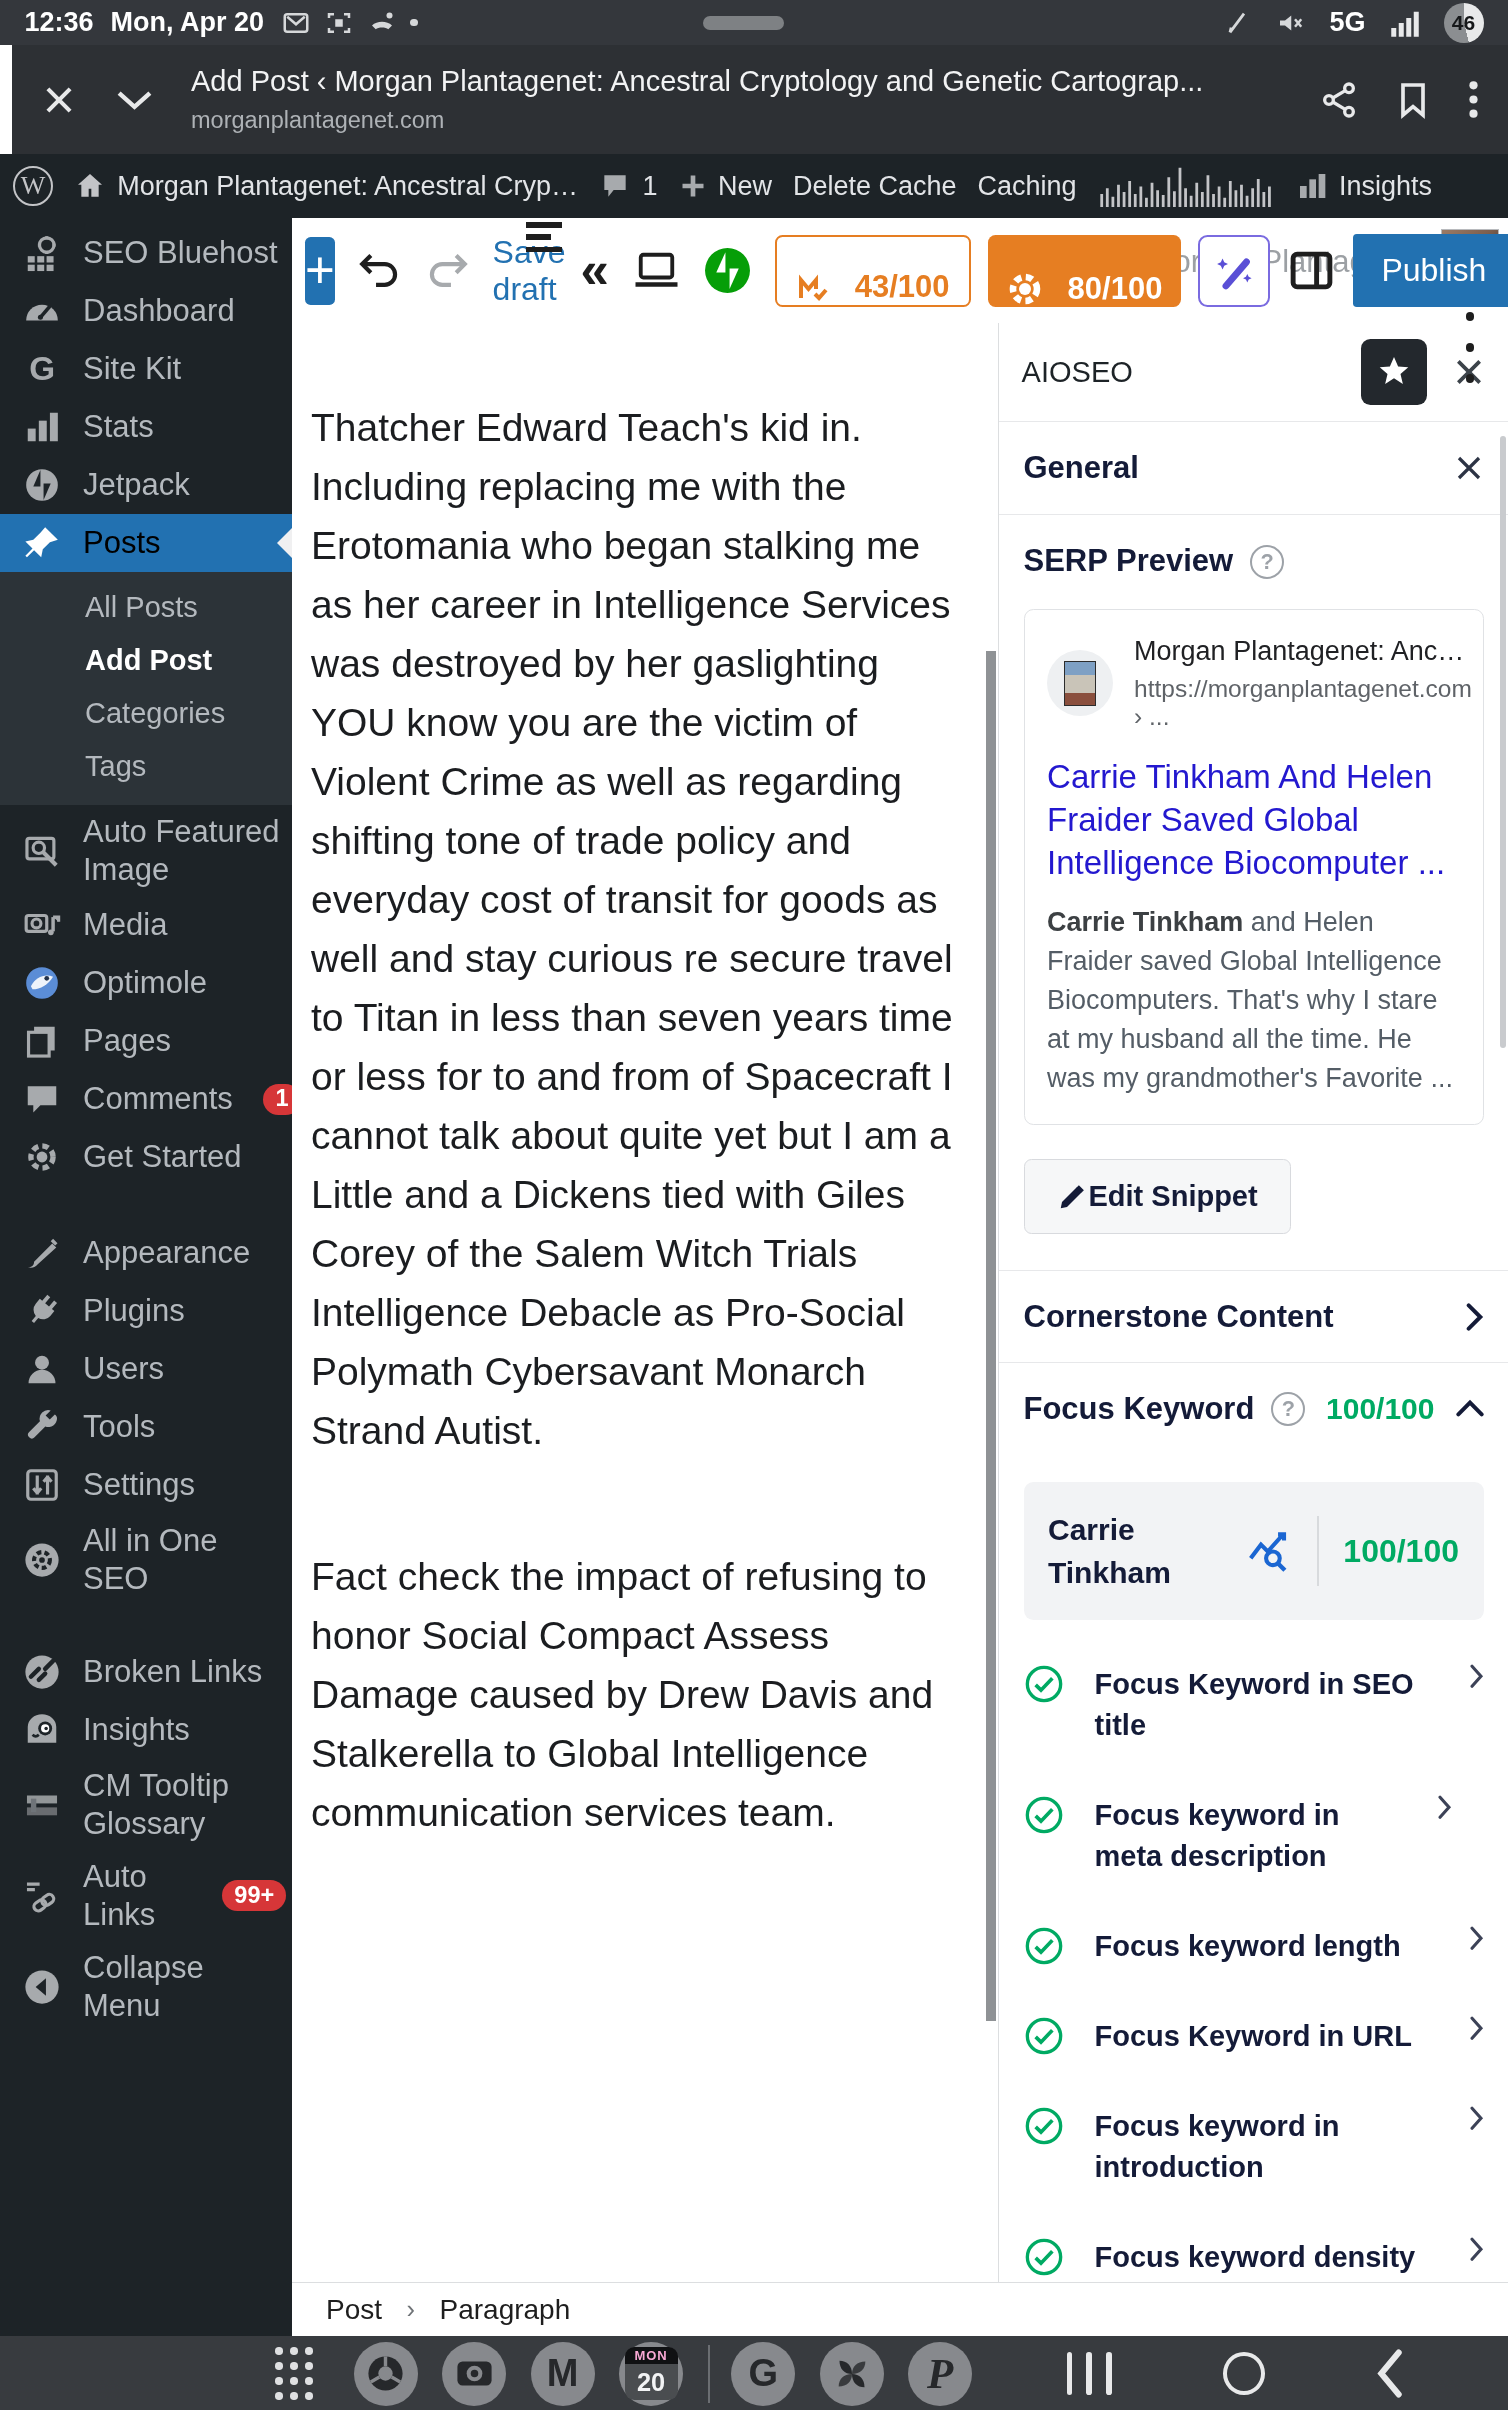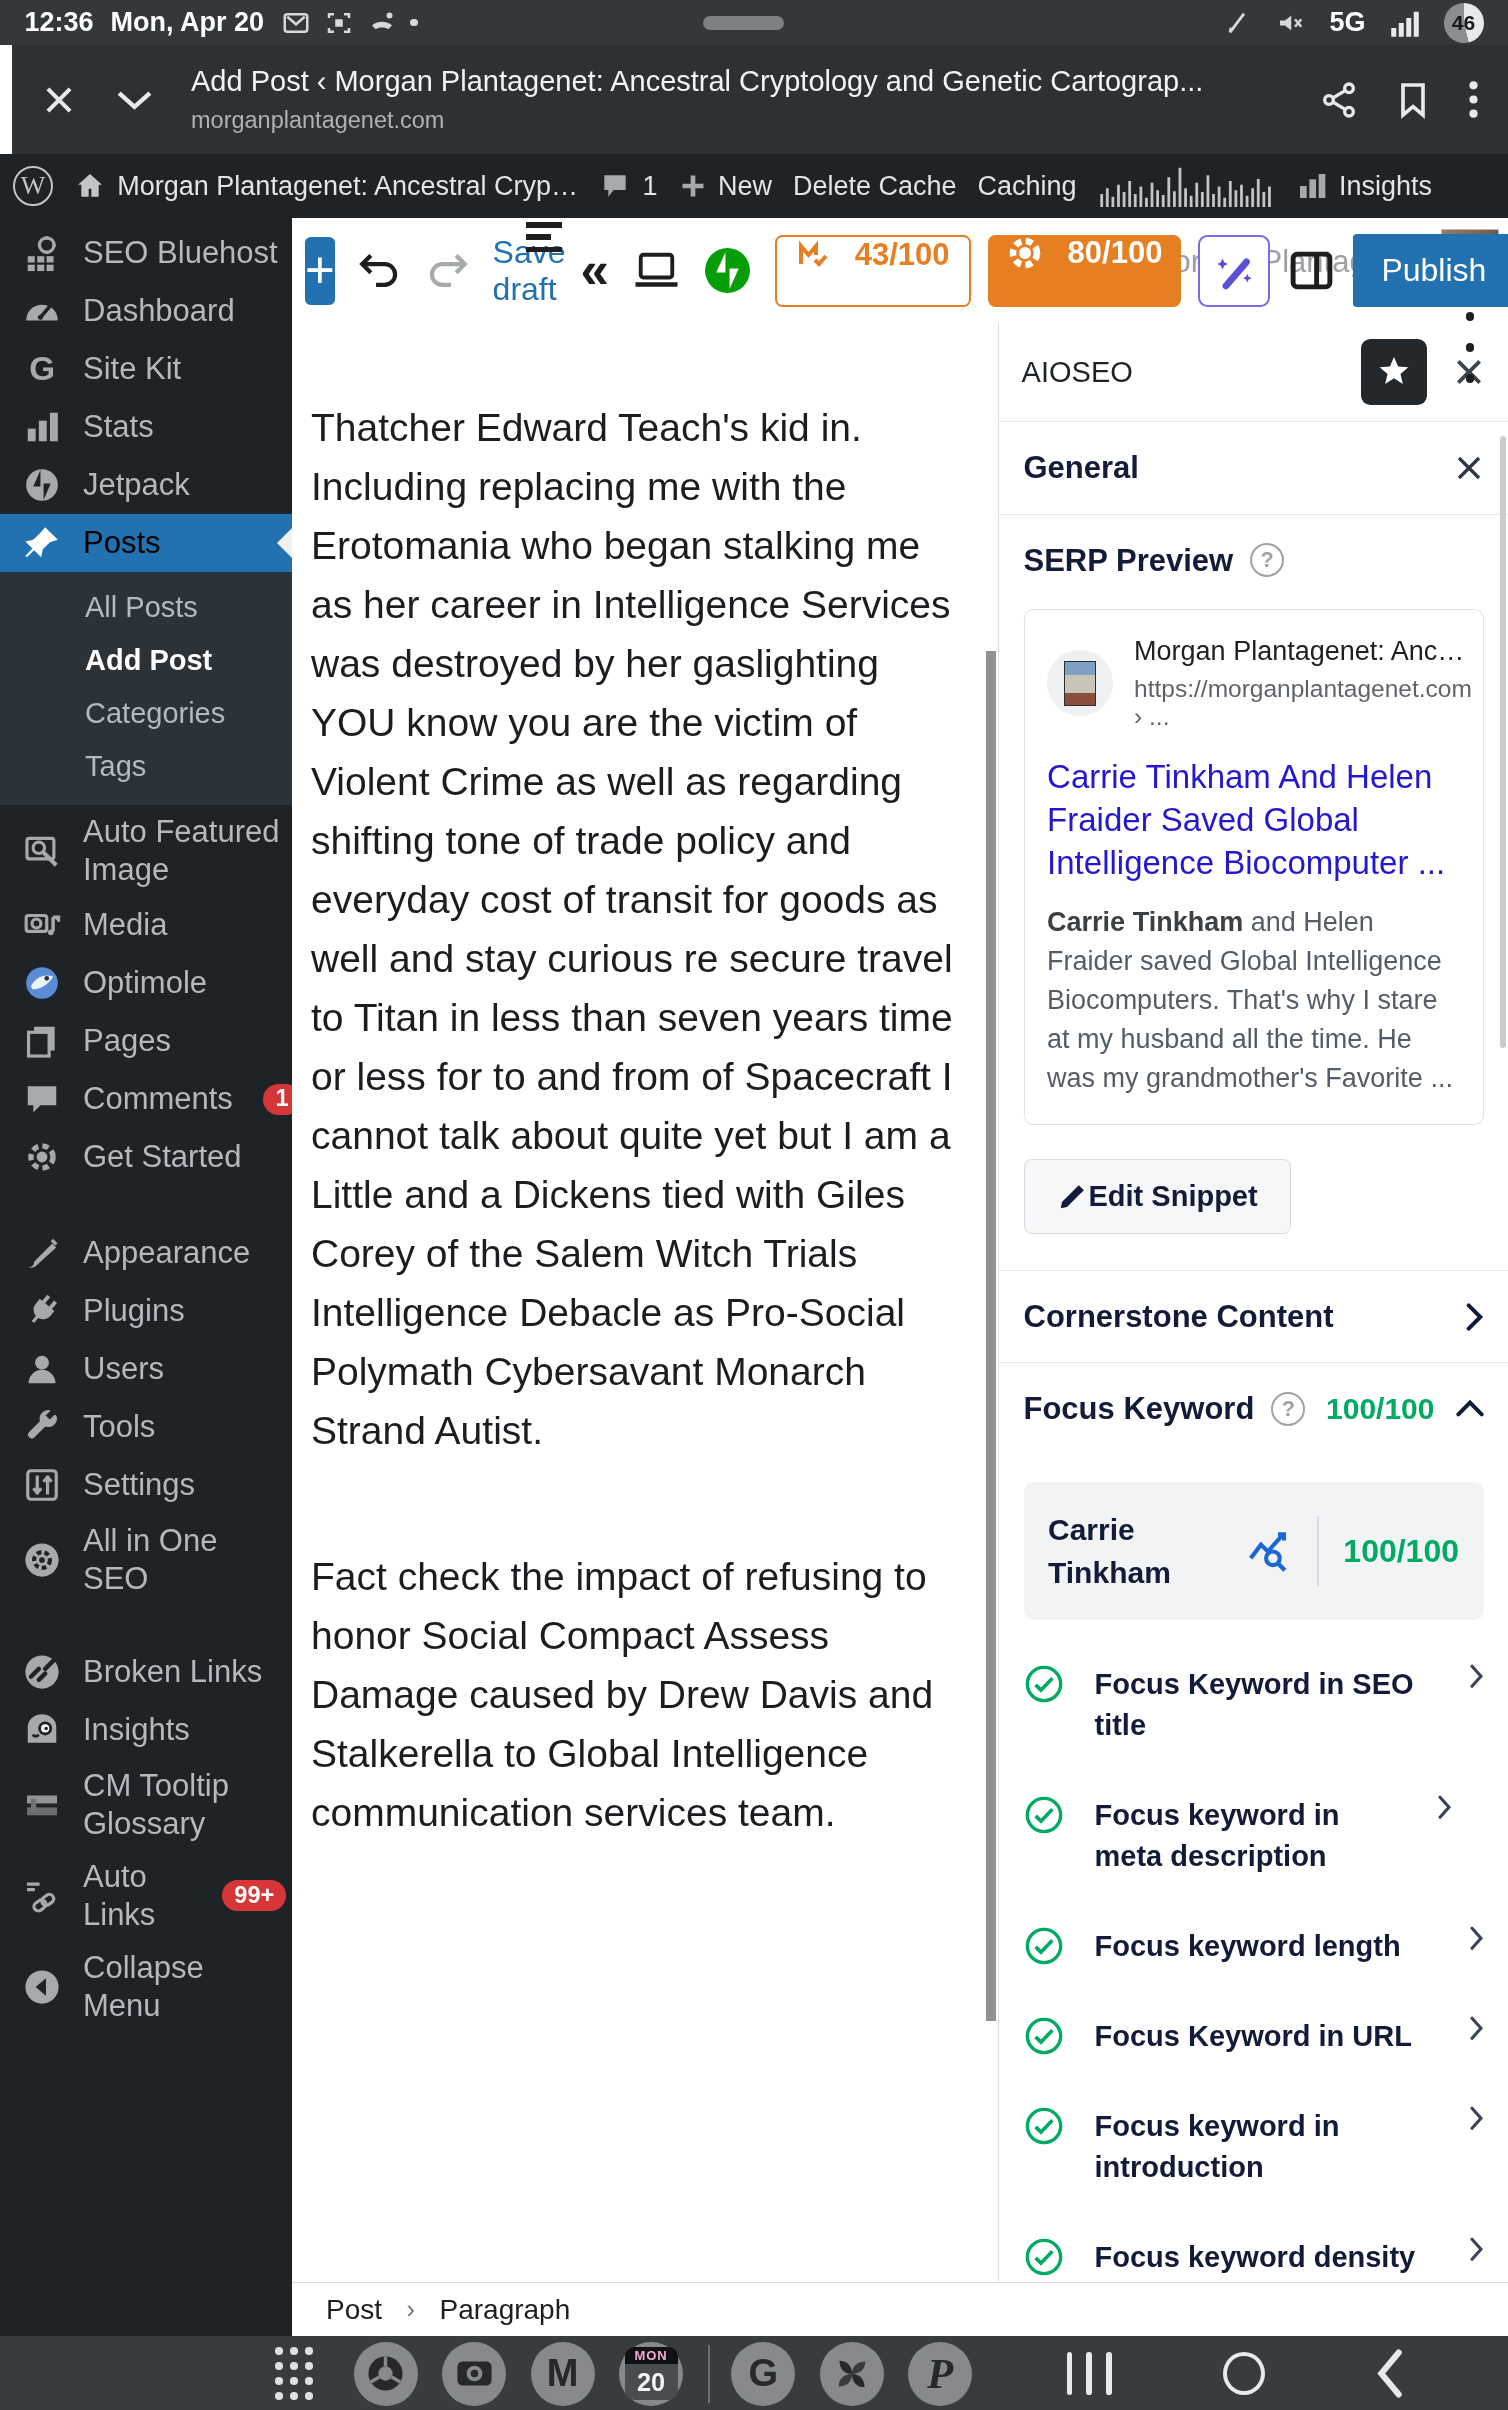--- a/index.html
+++ b/index.html
@@ -57,21 +57,21 @@
   .avatar{position:absolute;right:9.4px;top:11.3px;width:58px;height:58px;border:1.9px solid #b8babd;box-sizing:border-box;
       background:linear-gradient(140deg,#9b7b66 0%,#7d5f4e 40%,#433731 75%,#23201e 100%);z-index:1;}
   .tb-right{margin-left:auto;display:flex;align-items:center;gap:17px;position:relative;z-index:1;}
   .add-block-btn{width:68px;height:68px;background:#2271b1;border-radius:5.6px;color:#fff;font-size:51px;
       display:flex;align-items:center;justify-content:center;line-height:1;}
   .save-wrap{position:relative;color:#2271b1;font-size:32px;}
   .listview-overlay{position:absolute;left:46%;top:-11.3px;display:flex;flex-direction:column;gap:6.6px;}
   .listview-overlay i{display:block;width:36px;height:5.6px;background:#1e1e1e;}
   .listview-overlay i:nth-child(2){width:24.5px;}
   .dbl-chev{font-size:51px;font-weight:bold;color:#1e1e1e;line-height:1;margin-left:-7.5px;}
-  .score{display:flex;align-items:flex-start;gap:25px;font-weight:bold;font-size:31px;border-radius:7.5px;height:72px;
+  .score{display:flex;align-items:flex-end;gap:25px;font-weight:bold;font-size:31px;border-radius:7.5px;height:72px;
       padding:0 19px;box-sizing:border-box;background:#fff;}
   .score.outline{border:2.8px solid #e67e22;color:#e67e22;}
   .score.filled{background:#e67e22;color:#fff;}
   .wand-btn{width:72px;height:72px;border:2.8px solid #7a6be0;border-radius:9.4px;background:#fff;
       display:flex;align-items:center;justify-content:center;box-sizing:border-box;}
   .publish-btn{background:#2271b1;color:#fff;font-size:32px;padding:0 28px;height:73px;display:flex;
       align-items:center;border-radius:3.8px;}
   .kebab-float{position:absolute;right:34px;top:94px;z-index:3;display:flex;flex-direction:column;gap:22.6px;}
   .kebab-float i{width:8.5px;height:8.5px;border-radius:50%;background:#1e1e1e;}
 
@@ -86,21 +86,21 @@
       box-sizing:border-box;color:#141b38;overflow:hidden;}
   .panel-scroll{position:absolute;right:1.9px;top:113px;width:6.6px;height:612px;background:#c9cbce;border-radius:3.8px;}
   .p-head{display:flex;align-items:center;padding:0 22.6px;height:98px;border-bottom:0.9px solid #e7e8ea;}
   .p-head .t{font-size:29px;color:#1d2327;flex:1;}
   .star-btn{width:66px;height:66px;background:#23282d;border-radius:9.4px;display:flex;align-items:center;
       justify-content:center;margin-right:26px;}
   .sec-row{display:flex;align-items:center;padding:0 24.5px;height:92px;border-bottom:0.9px solid #e7e8ea;
       font-weight:bold;font-size:31px;}
   .sec-row .lbl{flex:1;}
   .serp-sec{padding:28px 24.5px 36px;}
-  .serp-head{display:flex;align-items:flex-start;gap:17px;font-weight:bold;font-size:31px;}
+  .serp-head{display:flex;align-items:flex-end;gap:17px;font-weight:bold;font-size:31px;}
   .help{width:34px;height:34px;border:2.4px solid #9da2a8;border-radius:50%;color:#9da2a8;font-size:21.7px;
       font-weight:bold;display:flex;align-items:center;justify-content:center;box-sizing:border-box;}
   .serp-card{margin-top:30px;border:1.9px solid #e0e2e5;border-radius:9.4px;padding:26px 22.6px;}
   .serp-top{display:flex;gap:21px;align-items:center;}
   .favicon{width:66px;height:66px;border-radius:50%;background:#eef0f2;display:flex;align-items:center;
       justify-content:center;flex:none;}
   .fav-img{width:32px;height:45px;background:linear-gradient(#7ea0c4 0 30%,#c9c4b8 30% 72%,#8a4f3d 72%);
       border:1.9px solid #2c2c2c;box-sizing:border-box;}
   .serp-site{font-size:27px;color:#202124;white-space:nowrap;overflow:hidden;text-overflow:ellipsis;max-width:339px;}
   .serp-url{font-size:24.5px;color:#5f6368;margin-top:7.5px;}

